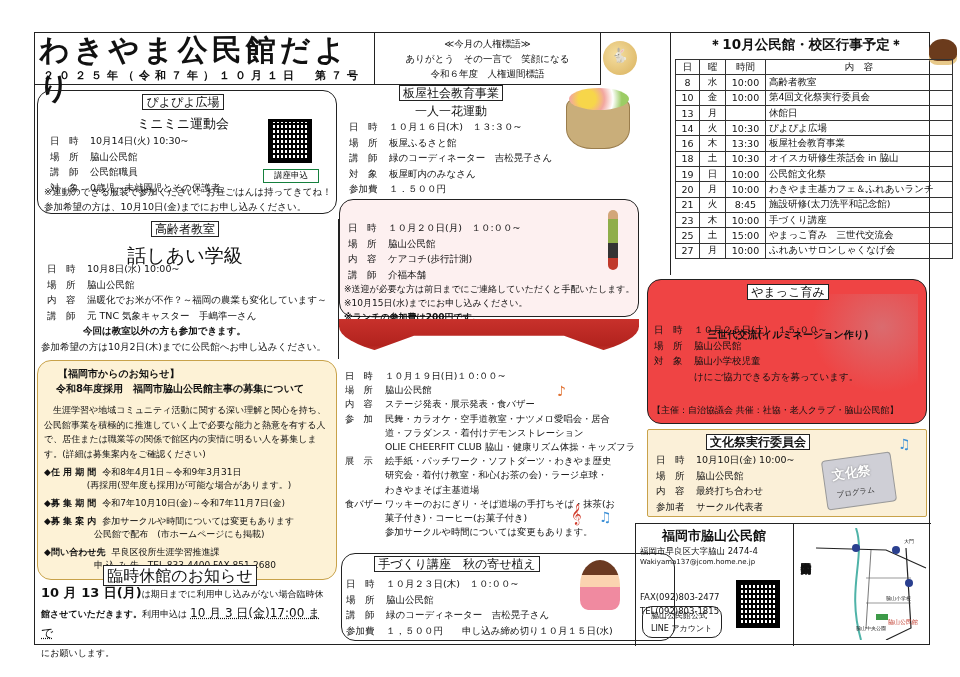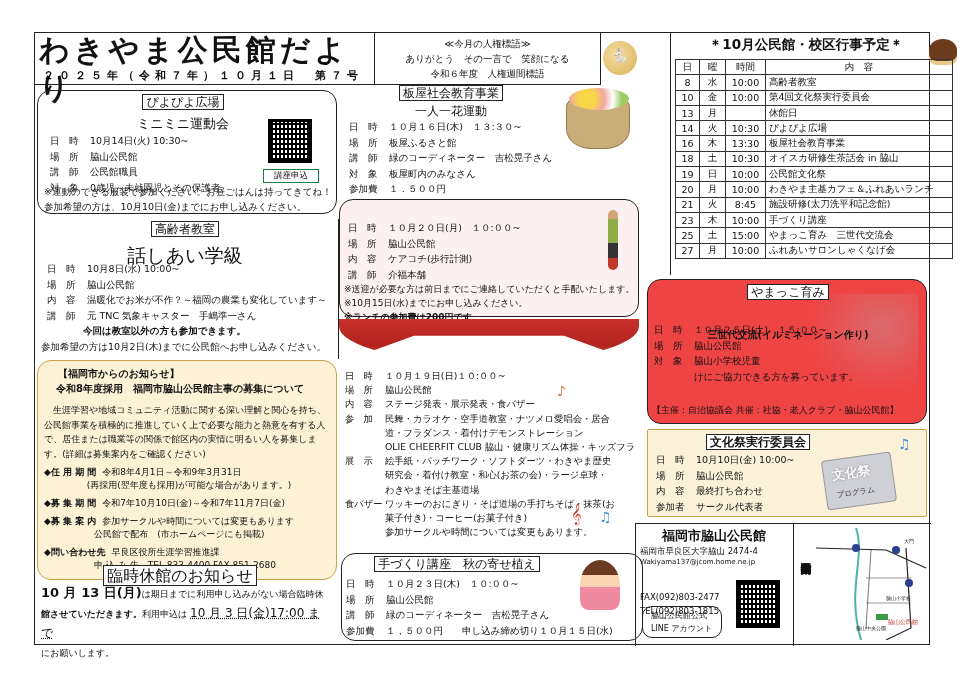--- a/index.html
+++ b/index.html
@@ -35,21 +35,21 @@
   .panel { border: 1.2px solid #222; border-radius: 14px; }
   .piyo { left: 2px; top: 57px; width: 300px; height: 124px; }
   .senior { left: 0; top: 186px; width: 304px; height: 140px; border-right: 1px solid #222; }
   .recruit { left: 2px; top: 327px; width: 300px; height: 220px; background: #fdf2d6; border: 1.5px solid #c8a24a; border-radius: 14px; }
   .closure { left: 0; top: 532px; width: 300px; height: 81px; }
 
   .itaya { left: 306px; top: 50px; width: 300px; height: 116px; }
   .cafe { left: 304px; top: 166px; width: 300px; height: 118px; background: #fdf0f0; }
   .festival { left: 304px; top: 286px; width: 302px; height: 232px; }
   .curtain { position: absolute; left: 0; top: 0; width: 300px; height: 44px; background: linear-gradient(180deg, #c8312b 0%, #b2231e 60%, #d9574a 100%); border-radius: 0 0 60% 60% / 0 0 100% 100%; clip-path: polygon(0 0, 100% 0, 100% 100%, 75% 38%, 25% 38%, 0 100%); }
-  .craft { left: 306px; top: 520px; width: 302px; height: 88px; }
+  .craft { left: 306px; top: 520px; width: 334px; height: 88px; }
 
   .yamakko { left: 612px; top: 246px; width: 280px; height: 145px; background: #ef4444; }
   .sparkle { position: absolute; left: 150px; top: 14px; width: 120px; height: 110px; background: radial-gradient(ellipse at 70% 30%, rgba(180,180,190,.35), transparent 60%); pointer-events: none; }
   .committee { left: 612px; top: 396px; width: 280px; height: 88px; background: #fbf0d8; border: 1.5px solid #c8a24a; border-radius: 2px; }
   .book { position: absolute; left: 176px; top: 26px; width: 70px; height: 50px; background: #cfcfd6; transform: rotate(-8deg); border-radius: 4px; border: 1px solid #999; }
   .book-title { position: absolute; left: 8px; top: 6px; font-size: 13px; font-weight: bold; color: #fff; text-shadow: 0 0 2px #777; }
   .book-sub { position: absolute; left: 10px; top: 30px; font-size: 7.5px; color: #333; }
 
   .contact { left: 600px; top: 490px; width: 158px; height: 123px; border-left: 1px solid #222; border-top: 1px solid #222; }
   .map { left: 758px; top: 490px; width: 138px; height: 123px; border-left: 1px solid #222; border-top: 1px solid #222; }

